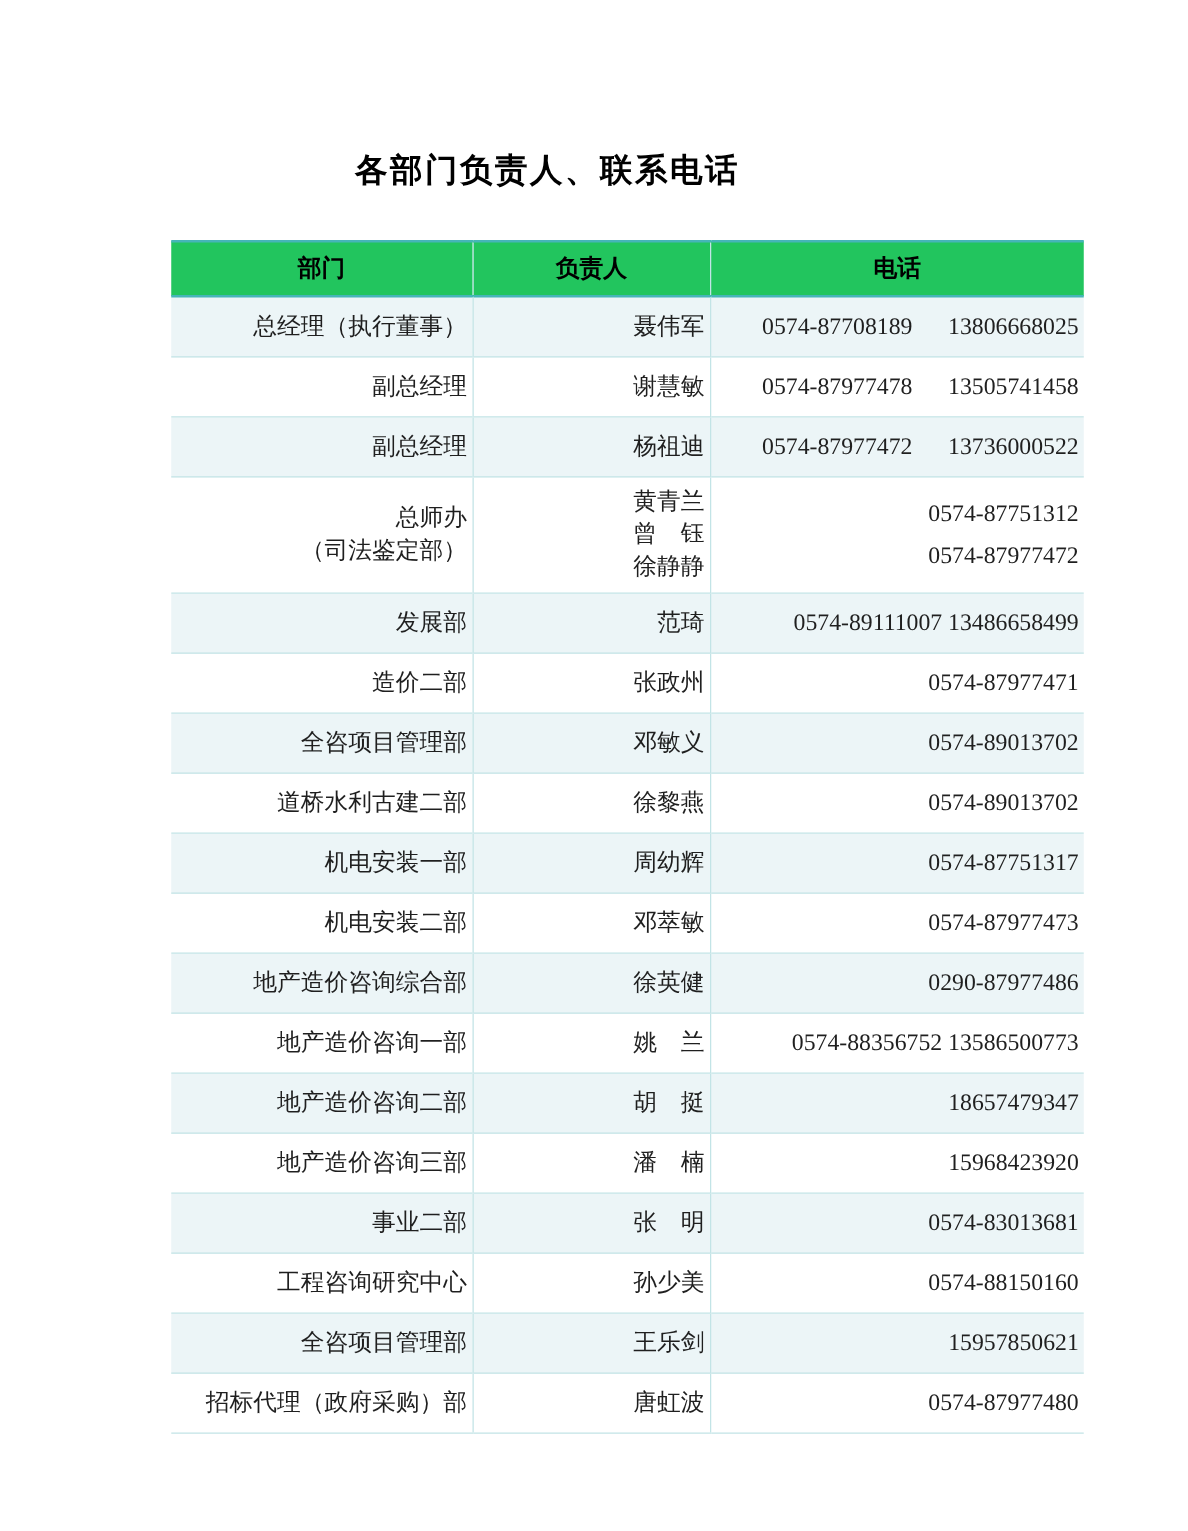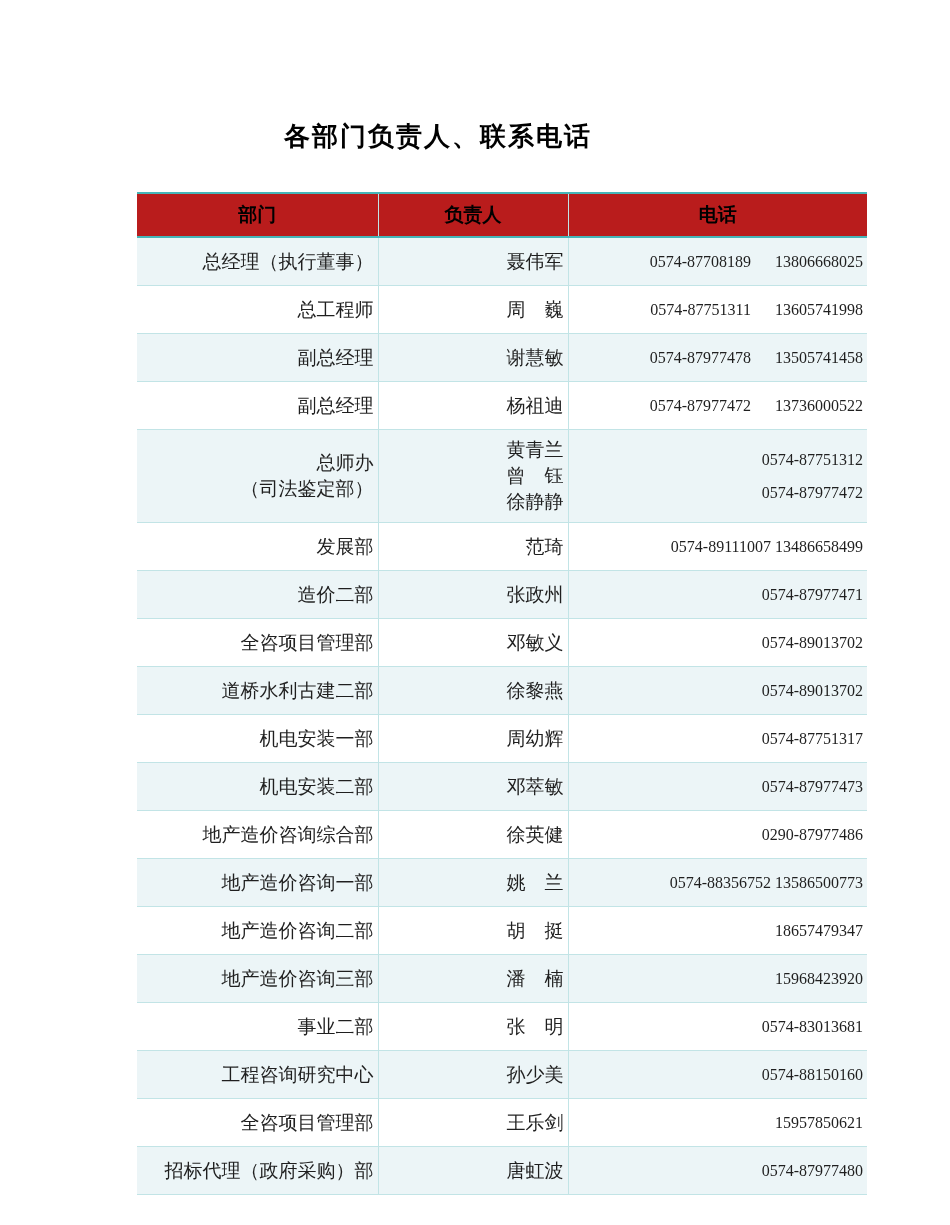--- a/index.html
+++ b/index.html
@@ -38,21 +38,21 @@
   col.c-person { width: 190px; }
   col.c-phone  { width: 299px; }
 
   thead th {
     font-size: 19px;
     font-weight: bold;
     text-align: center;
     vertical-align: middle;
     height: 42px;
     padding: 0;
-    background: #b91c1c;
+    background: #22c55e;
     border-top: 2px solid #46b5b8;
     border-bottom: 2px solid #46b5b8;
     color: #000000;
   }
   thead th + th { border-left: 1px solid #c2e4e6; }
 
   tbody td {
     padding: 7px 4px;
     text-align: right;
     vertical-align: middle;
@@ -66,21 +66,21 @@
   tbody tr:last-child td { border-bottom: 1px solid #c2e4e6; }
 
   td.dept-cell .line,
   td.person-cell .line {
     line-height: 26px;
     white-space: pre;
   }
   td.phone-cell .line {
     line-height: 33px;
     white-space: pre;
-    font-size: 16px;
+    font-size: 19px;
   }
 </style>
 </head>
 <body>
 
 <div class="page">
 
   <h1 class="doc-title">各部门负责人、联系电话</h1>
 
   <table class="contacts">
@@ -102,31 +102,20 @@
             <div class="line">总经理（执行董事）</div>
           </td>
       <td class="person-cell">
             <div class="line">聂伟军</div>
           </td>
       <td class="phone-cell">
             <div class="line">0574-87708189      13806668025</div>
           </td>
     </tr>
 
-    <tr>
-      <td class="dept-cell">
-            <div class="line">总工程师</div>
-          </td>
-      <td class="person-cell">
-            <div class="line">周　巍</div>
-          </td>
-      <td class="phone-cell">
-            <div class="line">0574-87751311      13605741998</div>
-          </td>
-    </tr>
 
     <tr>
       <td class="dept-cell">
             <div class="line">副总经理</div>
           </td>
       <td class="person-cell">
             <div class="line">谢慧敏</div>
           </td>
       <td class="phone-cell">
             <div class="line">0574-87977478      13505741458</div>

